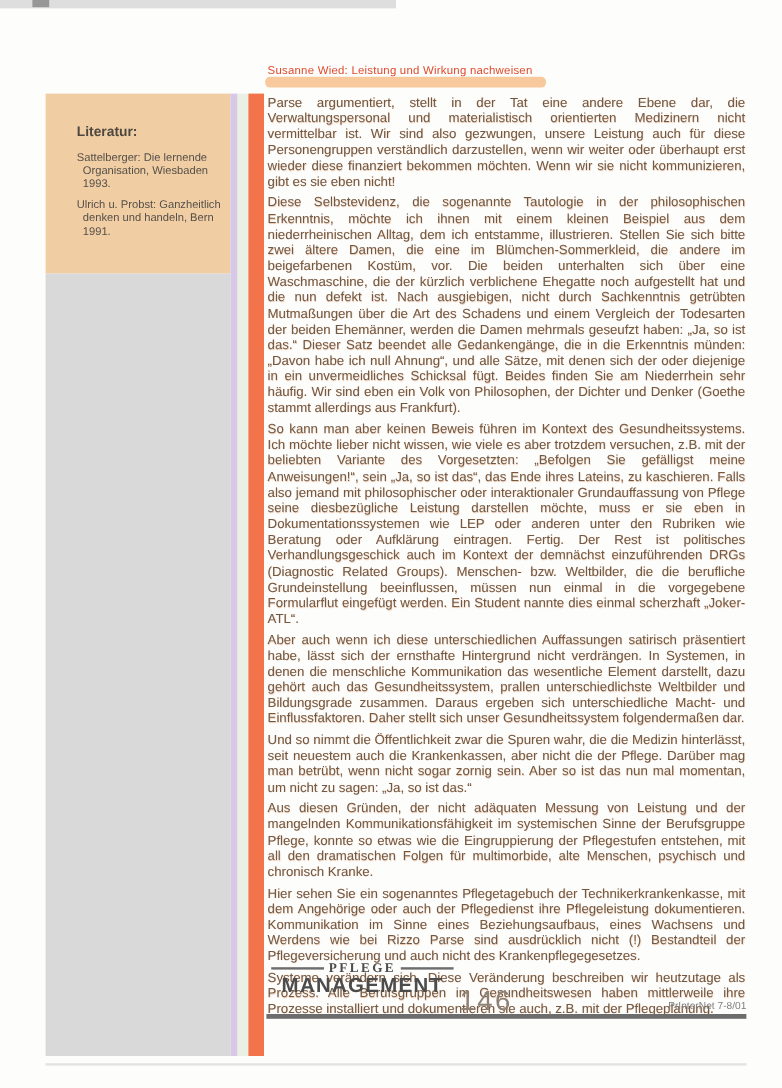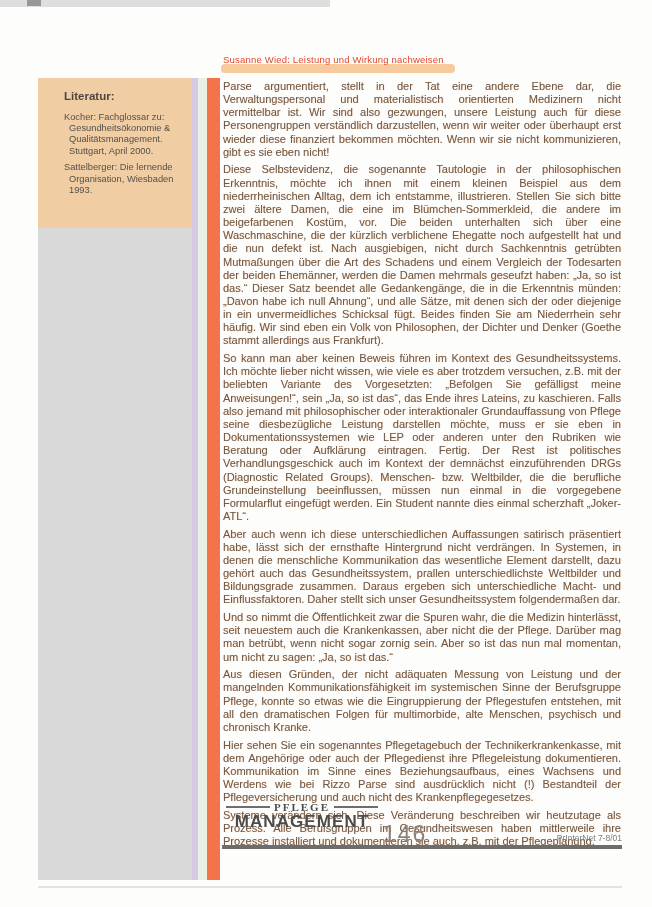--- a/index.html
+++ b/index.html
@@ -18,21 +18,21 @@
   .gray-panel { position:absolute; left:38px; top:228px; width:154px; height:652px; background:#d9d9d9; }
   .stripe-lav    { position:absolute; left:192px; top:78px; width:6px;  height:802px; background:#d7c9e6; }
   .stripe-mint   { position:absolute; left:198px; top:78px; width:9px;  height:802px; background:#eaf1e4; }
   .stripe-orange { position:absolute; left:207px; top:78px; width:13px; height:802px; background:#f3734b; }
 
   
   .header-band { position:absolute; left:221px; top:64px; width:234px; height:9px; background:#f8c99d; border-radius:4px; }
   .header-ref  { position:absolute; left:223px; top:54px; font-size:9.5px; letter-spacing:.2px; color:#e0482a; white-space:nowrap; }
 
   
-  .sidebar-content { position:absolute; left:64px; top:90px; width:127px; }
+  .sidebar-content { position:absolute; left:64px; top:104px; width:127px; }
   .lit-title { font-size:11.5px; font-weight:bold; color:#4c4740; margin:0 0 10px; }
   .ref { font-size:9.3px; line-height:11.2px; color:#54504a; margin:0 0 5.5px; text-indent:-5px; padding-left:5px; }
 
   
   .article-body { position:absolute; left:223px; top:80px; width:398px; }
   .article-body p {
     margin:0 0 4.5px; font-size:11px; line-height:13.15px;
     text-align:justify; color:#6f5a46;
     text-shadow:0.3px 0.3px 0.7px rgba(219,124,61,0.45);
     hyphens:auto;
@@ -58,22 +58,22 @@
 <div class="gray-panel"></div>
 <div class="stripe-lav"></div>
 <div class="stripe-mint"></div>
 <div class="stripe-orange"></div>
 
 <div class="header-band"></div>
 <div class="header-ref">Susanne Wied: Leistung und Wirkung nachweisen</div>
 
 <div class="sidebar-content">
   <p class="lit-title">Literatur:</p>
-  <p class="ref">Kocher: Fachglossar zu: Gesundheitsökonomie &amp; Qualitätsmanagement. Stuttgart, April 2000.</p>
   <p class="ref">Sattelberger: Die lernende Organisation, Wiesbaden 1993.</p>
+  <p class="ref">Ulrich u. Probst: Ganzheitlich denken und handeln, Bern 1991.</p>
 </div>
 
 <div class="article-body">
   <p>Parse argumentiert, stellt in der Tat eine andere Ebene dar, die Verwaltungspersonal und materialistisch orientierten Medizinern nicht vermittelbar ist. Wir sind also gezwungen, unsere Leistung auch für diese Personengruppen verständlich darzustellen, wenn wir weiter oder überhaupt erst wieder diese finanziert bekommen möchten. Wenn wir sie nicht kommunizieren, gibt es sie eben nicht!</p>
   <p>Diese Selbstevidenz, die sogenannte Tautologie in der philosophischen Erkenntnis, möchte ich ihnen mit einem kleinen Beispiel aus dem niederrheinischen Alltag, dem ich entstamme, illustrieren. Stellen Sie sich bitte zwei ältere Damen, die eine im Blümchen-Sommerkleid, die andere im beigefarbenen Kostüm, vor. Die beiden unterhalten sich über eine Waschmaschine, die der kürzlich verblichene Ehegatte noch aufgestellt hat und die nun defekt ist. Nach ausgiebigen, nicht durch Sachkenntnis getrübten Mutmaßungen über die Art des Schadens und einem Vergleich der Todesarten der beiden Ehemänner, werden die Damen mehrmals geseufzt haben: „Ja, so ist das.“ Dieser Satz beendet alle Gedankengänge, die in die Erkenntnis münden: „Davon habe ich null Ahnung“, und alle Sätze, mit denen sich der oder diejenige in ein unvermeidliches Schicksal fügt. Beides finden Sie am Niederrhein sehr häufig. Wir sind eben ein Volk von Philosophen, der Dichter und Denker (Goethe stammt allerdings aus Frankfurt).</p>
   <p>So kann man aber keinen Beweis führen im Kontext des Gesundheitssystems. Ich möchte lieber nicht wissen, wie viele es aber trotzdem versuchen, z.B. mit der beliebten Variante des Vorgesetzten: „Befolgen Sie gefälligst meine Anweisungen!“, sein „Ja, so ist das“, das Ende ihres Lateins, zu kaschieren. Falls also jemand mit philosophischer oder interaktionaler Grundauffassung von Pflege seine diesbezügliche Leistung darstellen möchte, muss er sie eben in Dokumentationssystemen wie LEP oder anderen unter den Rubriken wie Beratung oder Aufklärung eintragen. Fertig. Der Rest ist politisches Verhandlungsgeschick auch im Kontext der demnächst einzuführenden DRGs (Diagnostic Related Groups). Menschen- bzw. Weltbilder, die die berufliche Grundeinstellung beeinflussen, müssen nun einmal in die vorgegebene Formularflut eingefügt werden. Ein Student nannte dies einmal scherzhaft „Joker-ATL“.</p>
   <p>Aber auch wenn ich diese unterschiedlichen Auffassungen satirisch präsentiert habe, lässt sich der ernsthafte Hintergrund nicht verdrängen. In Systemen, in denen die menschliche Kommunikation das wesentliche Element darstellt, dazu gehört auch das Gesundheitssystem, prallen unterschiedlichste Weltbilder und Bildungsgrade zusammen. Daraus ergeben sich unterschiedliche Macht- und Einflussfaktoren. Daher stellt sich unser Gesundheitssystem folgendermaßen dar.</p>
   <p>Und so nimmt die Öffentlichkeit zwar die Spuren wahr, die die Medizin hinterlässt, seit neuestem auch die Krankenkassen, aber nicht die der Pflege. Darüber mag man betrübt, wenn nicht sogar zornig sein. Aber so ist das nun mal momentan, um nicht zu sagen: „Ja, so ist das.“</p>
   <p>Aus diesen Gründen, der nicht adäquaten Messung von Leistung und der mangelnden Kommunikationsfähigkeit im systemischen Sinne der Berufsgruppe Pflege, konnte so etwas wie die Eingruppierung der Pflegestufen entstehen, mit all den dramatischen Folgen für multimorbide, alte Menschen, psychisch und chronisch Kranke.</p>
   <p>Hier sehen Sie ein sogenanntes Pflegetagebuch der Technikerkrankenkasse, mit dem Angehörige oder auch der Pflegedienst ihre Pflegeleistung dokumentieren. Kommunikation im Sinne eines Beziehungsaufbaus, eines Wachsens und Werdens wie bei Rizzo Parse sind ausdrücklich nicht (!) Bestandteil der Pflegeversicherung und auch nicht des Krankenpflegegesetzes.</p>

